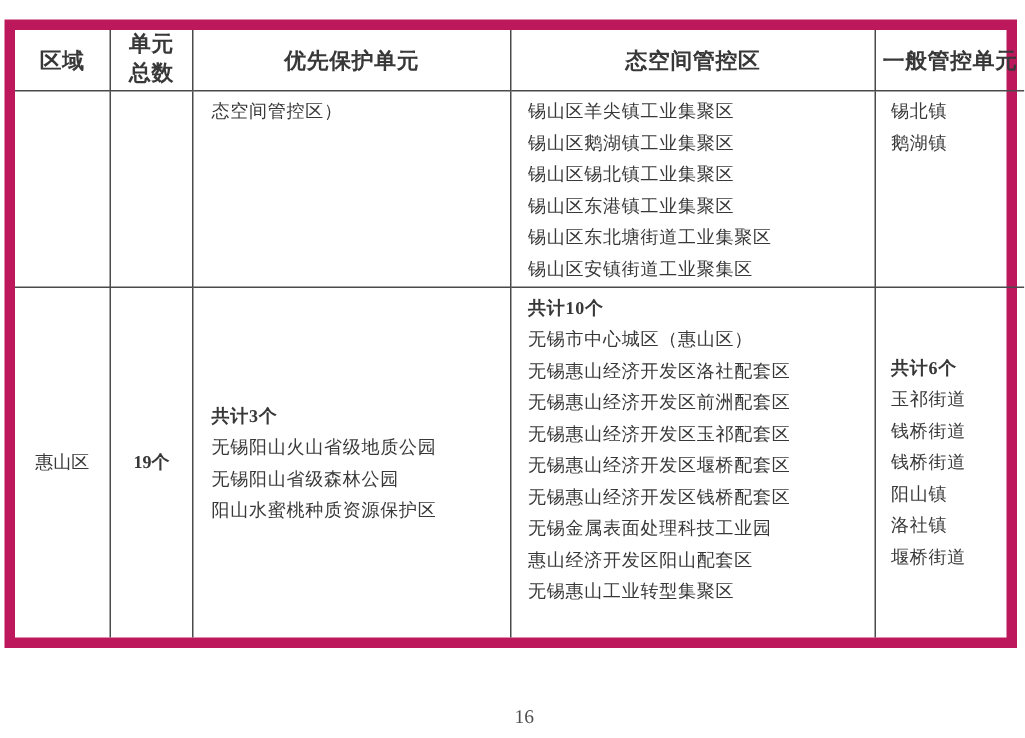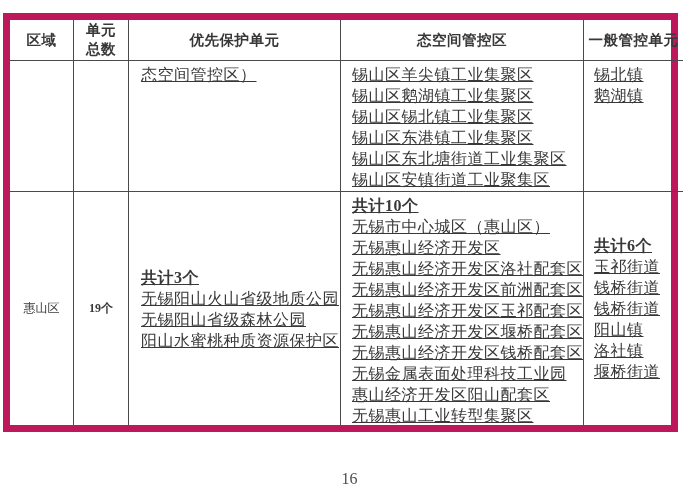--- a/index.html
+++ b/index.html
@@ -63,34 +63,33 @@
   .cell-center {
     display: flex;
     align-items: center;
     justify-content: center;
     font-size: 12px;
   }
   .pl12 { padding-left: 12px; }
   .pl11 { padding-left: 11px; }
   .pl10 { padding-left: 10px; }
   .line {
-    font-size: 16px;
+    font-size: 12px;
     line-height: 21px;
     white-space: nowrap;
     letter-spacing: 0.5px;
-    text-decoration: underline;
   }
   .bold { font-weight: bold; }
   .page-number {
     position: absolute;
     top: 470px;
     left: 0;
     right: 0;
     text-align: center;
-    font-size: 16px;
+    font-size: 13px;
     color: #4f4f4f;
     margin-left: 16px;
   }
 </style>
 </head>
 <body>
 
 <div class="page">
   <div class="table">
 
@@ -129,21 +128,20 @@
       <div class="td cell-center bold">19个</div>
       <div class="td cell-middle pl12">
         <div class="line bold">共计3个</div>
         <div class="line">无锡阳山火山省级地质公园</div>
         <div class="line">无锡阳山省级森林公园</div>
         <div class="line">阳山水蜜桃种质资源保护区</div>
       </div>
       <div class="td cell-top pl11">
         <div class="line bold">共计10个</div>
         <div class="line">无锡市中心城区（惠山区）</div>
-        <div class="line">无锡惠山经济开发区</div>
         <div class="line">无锡惠山经济开发区洛社配套区</div>
         <div class="line">无锡惠山经济开发区前洲配套区</div>
         <div class="line">无锡惠山经济开发区玉祁配套区</div>
         <div class="line">无锡惠山经济开发区堰桥配套区</div>
         <div class="line">无锡惠山经济开发区钱桥配套区</div>
         <div class="line">无锡金属表面处理科技工业园</div>
         <div class="line">惠山经济开发区阳山配套区</div>
         <div class="line">无锡惠山工业转型集聚区</div>
       </div>
       <div class="td cell-middle pl10">

